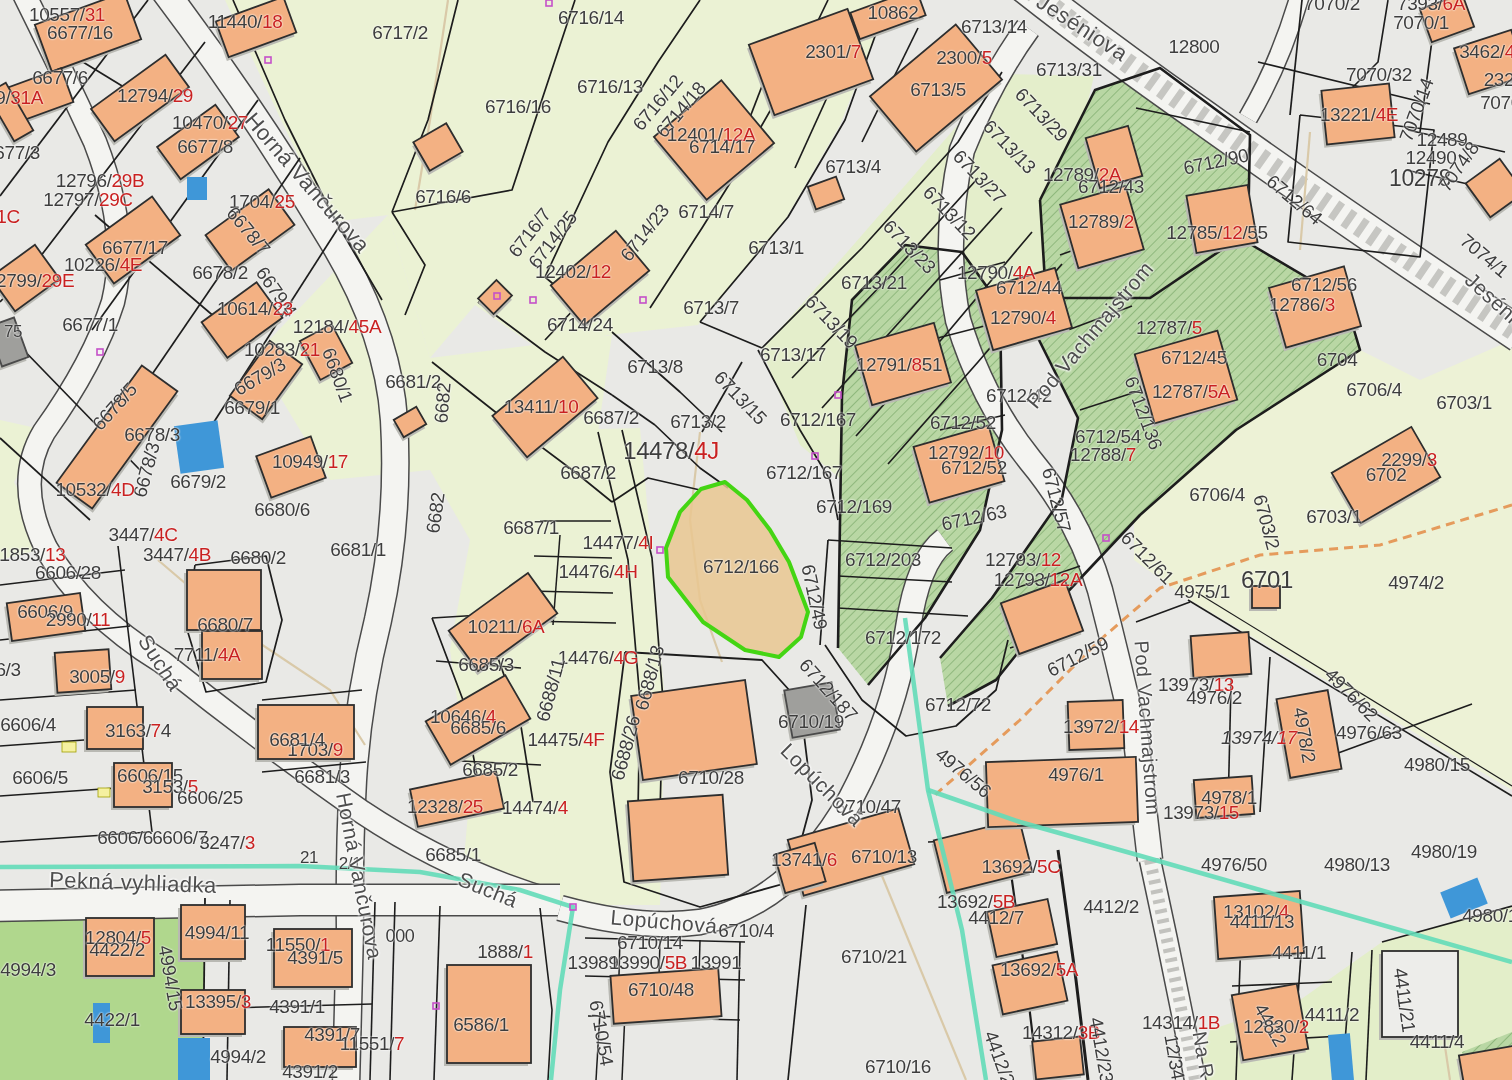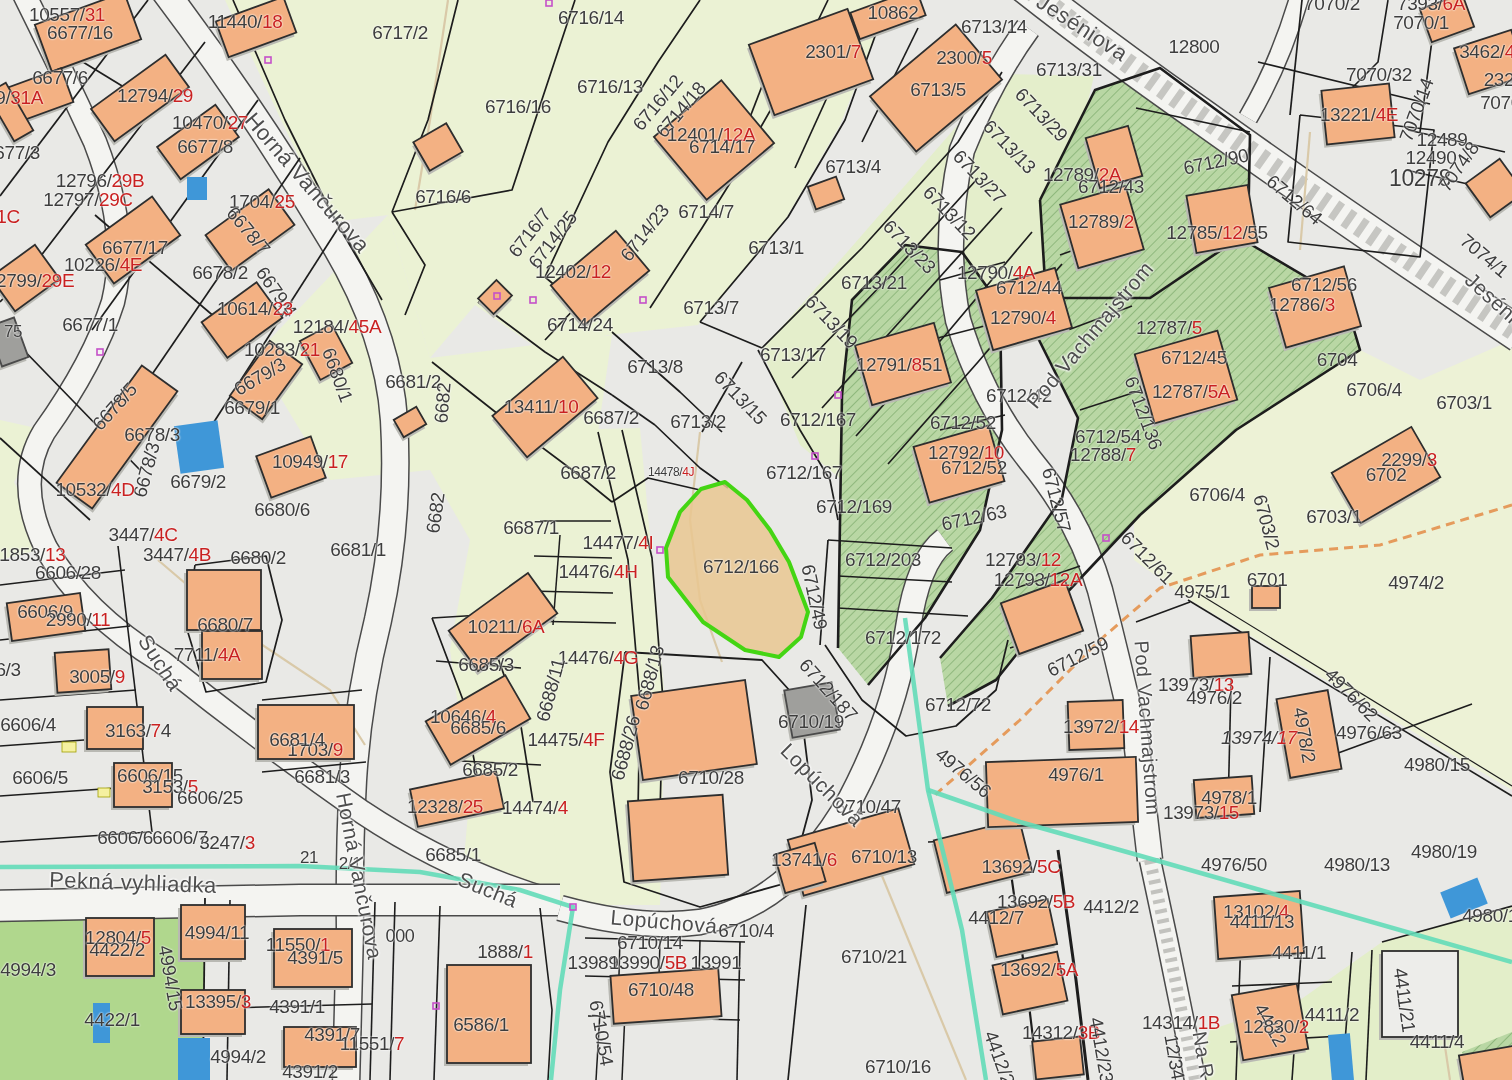--- a/index.html
+++ b/index.html
@@ -476,21 +476,21 @@
       <div class="lbl" style="left: 297px; top: 740px; font-size: 19px; transform: translate(-50%, -50%) rotate(0deg);"><span>6681/4</span></div>
       <div class="lbl" style="left: 322px; top: 777px; font-size: 19px; transform: translate(-50%, -50%) rotate(0deg);"><span>6681/3</span></div>
       <div class="lbl" style="left: 413px; top: 382px; font-size: 19px; transform: translate(-50%, -50%) rotate(0deg);"><span>6681/2</span></div>
       <div class="lbl" style="left: 443px; top: 403px; font-size: 19px; transform: translate(-50%, -50%) rotate(-85deg);"><span>6682</span></div>
       <div class="lbl" style="left: 436px; top: 513px; font-size: 19px; transform: translate(-50%, -50%) rotate(-82deg);"><span>6682</span></div>
       <div class="lbl" style="left: 611px; top: 418px; font-size: 19px; transform: translate(-50%, -50%) rotate(0deg);"><span>6687/2</span></div>
       <div class="lbl" style="left: 541px; top: 407px; font-size: 19px; transform: translate(-50%, -50%) rotate(0deg);"><span>13411/</span><span class="r">10</span></div>
       <div class="lbl" style="left: 655px; top: 367px; font-size: 19px; transform: translate(-50%, -50%) rotate(0deg);"><span>6713/8</span></div>
       <div class="lbl" style="left: 698px; top: 422px; font-size: 19px; transform: translate(-50%, -50%) rotate(0deg);"><span>6713/2</span></div>
       <div class="lbl" style="left: 740px; top: 398px; font-size: 19px; transform: translate(-50%, -50%) rotate(46deg);"><span>6713/15</span></div>
-      <div class="lbl" style="left: 671px; top: 472px; font-size: 12px; transform: translate(-50%, -50%) rotate(0deg);"><span>14478/</span><span class="r">4J</span></div>
+      <div class="lbl" style="left: 671px; top: 451px; font-size: 24px; transform: translate(-50%, -50%) rotate(0deg);"><span>14478/</span><span class="r">4J</span></div>
       <div class="lbl" style="left: 588px; top: 473px; font-size: 19px; transform: translate(-50%, -50%) rotate(0deg);"><span>6687/2</span></div>
       <div class="lbl" style="left: 531px; top: 528px; font-size: 19px; transform: translate(-50%, -50%) rotate(0deg);"><span>6687/1</span></div>
       <div class="lbl" style="left: 618px; top: 543px; font-size: 19px; transform: translate(-50%, -50%) rotate(0deg);"><span>14477/</span><span class="r">4I</span></div>
       <div class="lbl" style="left: 598px; top: 572px; font-size: 19px; transform: translate(-50%, -50%) rotate(0deg);"><span>14476/</span><span class="r">4H</span></div>
       <div class="lbl" style="left: 741px; top: 567px; font-size: 19px; transform: translate(-50%, -50%) rotate(0deg);"><span>6712/166</span></div>
       <div class="lbl" style="left: 506px; top: 627px; font-size: 19px; transform: translate(-50%, -50%) rotate(0deg);"><span>10211/</span><span class="r">6A</span></div>
       <div class="lbl" style="left: 486px; top: 665px; font-size: 19px; transform: translate(-50%, -50%) rotate(0deg);"><span>6685/3</span></div>
       <div class="lbl" style="left: 598px; top: 658px; font-size: 19px; transform: translate(-50%, -50%) rotate(0deg);"><span>14476/</span><span class="r">4G</span></div>
       <div class="lbl" style="left: 551px; top: 690px; font-size: 19px; transform: translate(-50%, -50%) rotate(-75deg);"><span>6688/11</span></div>
       <div class="lbl" style="left: 650px; top: 678px; font-size: 19px; transform: translate(-50%, -50%) rotate(-75deg);"><span>6688/13</span></div>
@@ -538,21 +538,21 @@
       <div class="lbl" style="left: 1078px; top: 657px; font-size: 19px; transform: translate(-50%, -50%) rotate(-27deg);"><span>6712/59</span></div>
       <div class="lbl" style="left: 828px; top: 690px; font-size: 19px; transform: translate(-50%, -50%) rotate(48deg);"><span>6712/187</span></div>
       <div class="lbl" style="left: 811px; top: 722px; font-size: 19px; transform: translate(-50%, -50%) rotate(0deg);"><span>6710/19</span></div>
       <div class="lbl" style="left: 958px; top: 705px; font-size: 19px; transform: translate(-50%, -50%) rotate(0deg);"><span>6712/72</span></div>
       <div class="lbl" style="left: 1101px; top: 727px; font-size: 19px; transform: translate(-50%, -50%) rotate(0deg);"><span>13972/</span><span class="r">14</span></div>
       <div class="lbl" style="left: 963px; top: 773px; font-size: 19px; transform: translate(-50%, -50%) rotate(40deg);"><span>4976/56</span></div>
       <div class="lbl" style="left: 1076px; top: 775px; font-size: 19px; transform: translate(-50%, -50%) rotate(0deg);"><span>4976/1</span></div>
       <div class="lbl" style="left: 868px; top: 807px; font-size: 19px; transform: translate(-50%, -50%) rotate(0deg);"><span>6710/47</span></div>
       <div class="lbl" style="left: 1147px; top: 558px; font-size: 19px; transform: translate(-50%, -50%) rotate(45deg);"><span>6712/61</span></div>
       <div class="lbl" style="left: 1202px; top: 592px; font-size: 19px; transform: translate(-50%, -50%) rotate(0deg);"><span>4975/1</span></div>
-      <div class="lbl" style="left: 1267px; top: 580px; font-size: 19px; transform: translate(-50%, -50%) rotate(0deg);"><span>6701</span></div>
+      <div class="lbl" style="left: 1267px; top: 580px; font-size: 24px; transform: translate(-50%, -50%) rotate(0deg);"><span>6701</span></div>
       <div class="lbl" style="left: 1416px; top: 583px; font-size: 19px; transform: translate(-50%, -50%) rotate(0deg);"><span>4974/2</span></div>
       <div class="lbl" style="left: 1196px; top: 685px; font-size: 19px; transform: translate(-50%, -50%) rotate(0deg);"><span>13973/</span><span class="r">13</span></div>
       <div class="lbl" style="left: 1214px; top: 698px; font-size: 19px; transform: translate(-50%, -50%) rotate(0deg);"><span>4976/2</span></div>
       <div class="lbl" style="left: 1259px; top: 738px; font-size: 19px; transform: translate(-50%, -50%) rotate(0deg); font-style: italic;"><span>13974/</span><span class="r">17</span></div>
       <div class="lbl" style="left: 1304px; top: 735px; font-size: 19px; transform: translate(-50%, -50%) rotate(80deg);"><span>4978/2</span></div>
       <div class="lbl" style="left: 1351px; top: 695px; font-size: 19px; transform: translate(-50%, -50%) rotate(45deg);"><span>4976/62</span></div>
       <div class="lbl" style="left: 1369px; top: 733px; font-size: 19px; transform: translate(-50%, -50%) rotate(0deg);"><span>4976/63</span></div>
       <div class="lbl" style="left: 1437px; top: 765px; font-size: 19px; transform: translate(-50%, -50%) rotate(0deg);"><span>4980/15</span></div>
       <div class="lbl" style="left: 1229px; top: 798px; font-size: 19px; transform: translate(-50%, -50%) rotate(0deg);"><span>4978/1</span></div>
       <div class="lbl" style="left: 125px; top: 838px; font-size: 19px; transform: translate(-50%, -50%) rotate(0deg);"><span>6606/6</span></div>
@@ -581,21 +581,21 @@
       <div class="lbl" style="left: 650px; top: 943px; font-size: 19px; transform: translate(-50%, -50%) rotate(0deg);"><span>6710/14</span></div>
       <div class="lbl" style="left: 746px; top: 931px; font-size: 19px; transform: translate(-50%, -50%) rotate(0deg);"><span>6710/4</span></div>
       <div class="lbl" style="left: 593px; top: 963px; font-size: 19px; transform: translate(-50%, -50%) rotate(0deg);"><span>13989</span></div>
       <div class="lbl" style="left: 648px; top: 963px; font-size: 19px; transform: translate(-50%, -50%) rotate(0deg);"><span>13990/</span><span class="r">5B</span></div>
       <div class="lbl" style="left: 716px; top: 963px; font-size: 19px; transform: translate(-50%, -50%) rotate(0deg);"><span>13991</span></div>
       <div class="lbl" style="left: 661px; top: 990px; font-size: 19px; transform: translate(-50%, -50%) rotate(0deg);"><span>6710/48</span></div>
       <div class="lbl" style="left: 601px; top: 1033px; font-size: 19px; transform: translate(-50%, -50%) rotate(80deg);"><span>6710/54</span></div>
       <div class="lbl" style="left: 804px; top: 860px; font-size: 19px; transform: translate(-50%, -50%) rotate(0deg);"><span>13741/</span><span class="r">6</span></div>
       <div class="lbl" style="left: 884px; top: 857px; font-size: 19px; transform: translate(-50%, -50%) rotate(0deg);"><span>6710/13</span></div>
       <div class="lbl" style="left: 1021px; top: 867px; font-size: 19px; transform: translate(-50%, -50%) rotate(0deg);"><span>13692/</span><span class="r">5C</span></div>
-      <div class="lbl" style="left: 1036px; top: 902px; font-size: 19px; transform: translate(-50%, -50%) rotate(0deg);"><span>13692/</span><span class="r">5B</span></div>
+      <div class="lbl" style="left: 976px; top: 902px; font-size: 19px; transform: translate(-50%, -50%) rotate(0deg);"><span>13692/</span><span class="r">5B</span></div>
       <div class="lbl" style="left: 1111px; top: 907px; font-size: 19px; transform: translate(-50%, -50%) rotate(0deg);"><span>4412/2</span></div>
       <div class="lbl" style="left: 996px; top: 918px; font-size: 19px; transform: translate(-50%, -50%) rotate(0deg);"><span>4412/7</span></div>
       <div class="lbl" style="left: 1039px; top: 970px; font-size: 19px; transform: translate(-50%, -50%) rotate(0deg);"><span>13692/</span><span class="r">5A</span></div>
       <div class="lbl" style="left: 874px; top: 957px; font-size: 19px; transform: translate(-50%, -50%) rotate(0deg);"><span>6710/21</span></div>
       <div class="lbl" style="left: 898px; top: 1067px; font-size: 19px; transform: translate(-50%, -50%) rotate(0deg);"><span>6710/16</span></div>
       <div class="lbl" style="left: 1061px; top: 1033px; font-size: 19px; transform: translate(-50%, -50%) rotate(0deg); text-align: center;"><span>14312/</span><span class="r">3B</span></div>
       <div class="lbl" style="left: 1101px; top: 1050px; font-size: 19px; transform: translate(-50%, -50%) rotate(80deg);"><span>4412/23</span></div>
       <div class="lbl" style="left: 999px; top: 1058px; font-size: 19px; transform: translate(-50%, -50%) rotate(70deg);"><span>4412/2</span></div>
       <div class="lbl" style="left: 1201px; top: 813px; font-size: 19px; transform: translate(-50%, -50%) rotate(0deg);"><span>13973/</span><span class="r">15</span></div>
       <div class="lbl" style="left: 1234px; top: 865px; font-size: 19px; transform: translate(-50%, -50%) rotate(0deg);"><span>4976/50</span></div>

